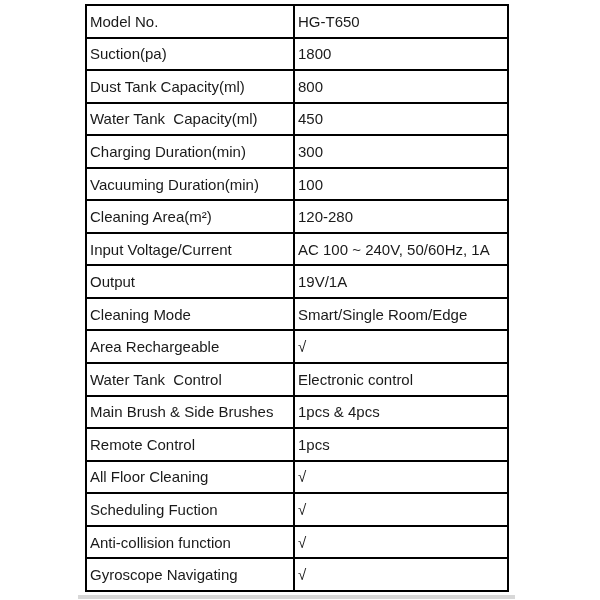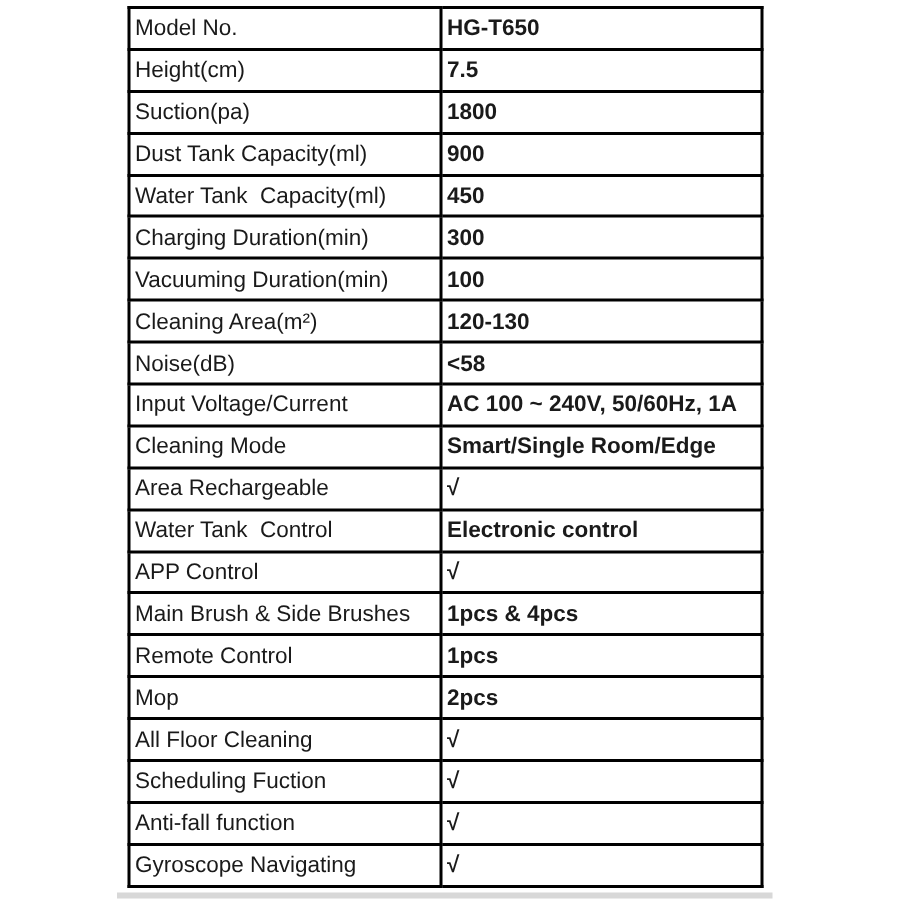--- a/index.html
+++ b/index.html
@@ -31,21 +31,21 @@
     border: 2px solid #000000;
     padding: 0 2px 0 3px;
     font-size: 15px;
     line-height: 1;
     color: #1a1a1a;
     vertical-align: middle;
     white-space: pre;
     overflow: hidden;
   }
   td.label-cell { width: 208px; }
-  td.value-cell { width: 214px; font-weight: bold; }
+  td.value-cell { width: 214px; }
   .bottom-shadow {
     position: absolute;
     left: 78px;
     top: 595px;
     width: 437px;
     height: 4px;
     background: #d8d8d8;
   }
 </style>
 </head>
@@ -57,119 +57,107 @@
       <col style="width:208px">
       <col style="width:214px">
     </colgroup>
     <tbody>
   <tr>
     <td class="label-cell">Model No.</td>
     <td class="value-cell">HG-T650</td>
   </tr>
 
 
-  <tr>
-    <td class="label-cell">Height(cm)</td>
-    <td class="value-cell">7.5</td>
-  </tr>
 
   <tr>
     <td class="label-cell">Suction(pa)</td>
     <td class="value-cell">1800</td>
   </tr>
 
   <tr>
     <td class="label-cell">Dust Tank Capacity(ml)</td>
-    <td class="value-cell">900</td>
+    <td class="value-cell">800</td>
   </tr>
 
   <tr>
     <td class="label-cell">Water Tank  Capacity(ml)</td>
     <td class="value-cell">450</td>
   </tr>
 
 
   <tr>
     <td class="label-cell">Charging Duration(min)</td>
     <td class="value-cell">300</td>
   </tr>
 
   <tr>
     <td class="label-cell">Vacuuming Duration(min)</td>
     <td class="value-cell">100</td>
   </tr>
 
   <tr>
     <td class="label-cell">Cleaning Area(m²)</td>
-    <td class="value-cell">120-130</td>
+    <td class="value-cell">120-280</td>
   </tr>
 
-  <tr>
-    <td class="label-cell">Noise(dB)</td>
-    <td class="value-cell">&lt;58</td>
-  </tr>
 
   <tr>
     <td class="label-cell">Input Voltage/Current</td>
     <td class="value-cell">AC 100 ~ 240V, 50/60Hz, 1A</td>
   </tr>
 
+  <tr>
+    <td class="label-cell">Output</td>
+    <td class="value-cell">19V/1A</td>
+  </tr>
 
   <tr>
     <td class="label-cell">Cleaning Mode</td>
     <td class="value-cell">Smart/Single Room/Edge</td>
   </tr>
 
   <tr>
     <td class="label-cell">Area Rechargeable</td>
     <td class="value-cell">√</td>
   </tr>
 
   <tr>
     <td class="label-cell">Water Tank  Control</td>
     <td class="value-cell">Electronic control</td>
   </tr>
 
-  <tr>
-    <td class="label-cell">APP Control</td>
-    <td class="value-cell">√</td>
-  </tr>
 
   <tr>
     <td class="label-cell">Main Brush &amp; Side Brushes</td>
     <td class="value-cell">1pcs &amp; 4pcs</td>
   </tr>
 
   <tr>
     <td class="label-cell">Remote Control</td>
     <td class="value-cell">1pcs</td>
   </tr>
 
-  <tr>
-    <td class="label-cell">Mop</td>
-    <td class="value-cell">2pcs</td>
-  </tr>
 
 
   <tr>
     <td class="label-cell">All Floor Cleaning</td>
     <td class="value-cell">√</td>
   </tr>
 
   <tr>
     <td class="label-cell">Scheduling Fuction</td>
     <td class="value-cell">√</td>
   </tr>
 
 
+
   <tr>
-    <td class="label-cell">Anti-fall function</td>
+    <td class="label-cell">Anti-collision function</td>
     <td class="value-cell">√</td>
   </tr>
-
 
   <tr>
     <td class="label-cell">Gyroscope Navigating</td>
     <td class="value-cell">√</td>
   </tr>
 </tbody>
   </table>
   <div class="bottom-shadow"></div>
 </div>
 

